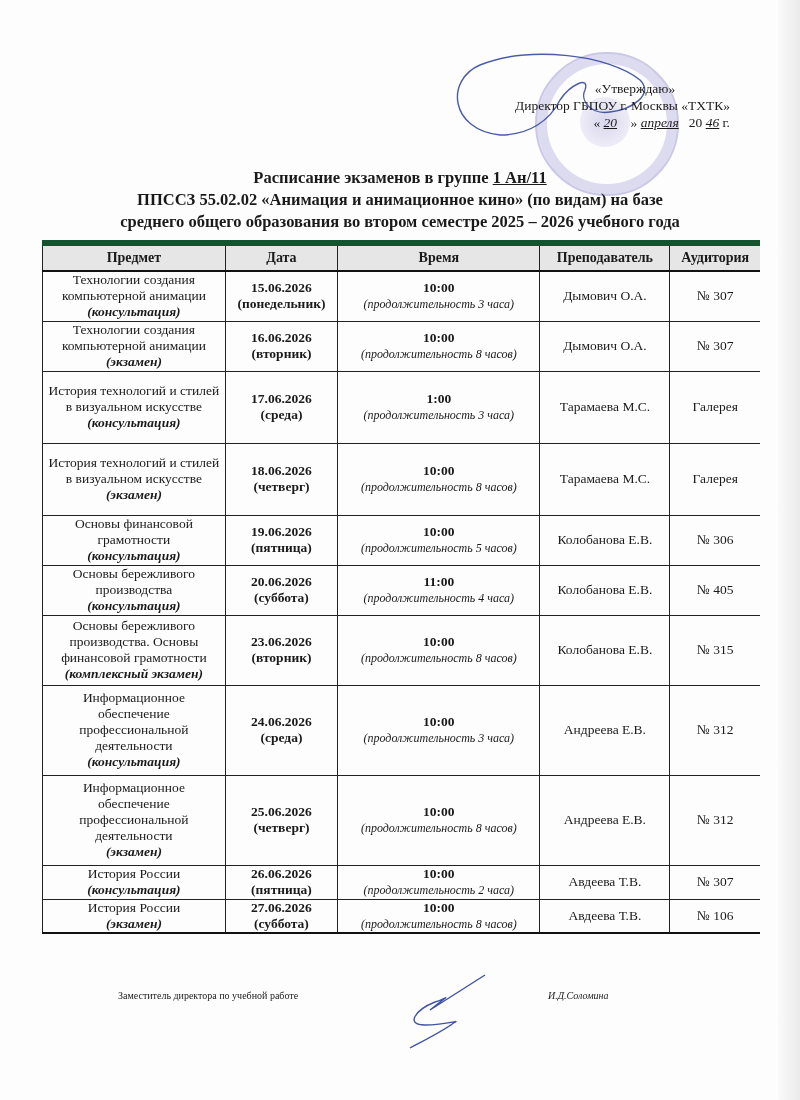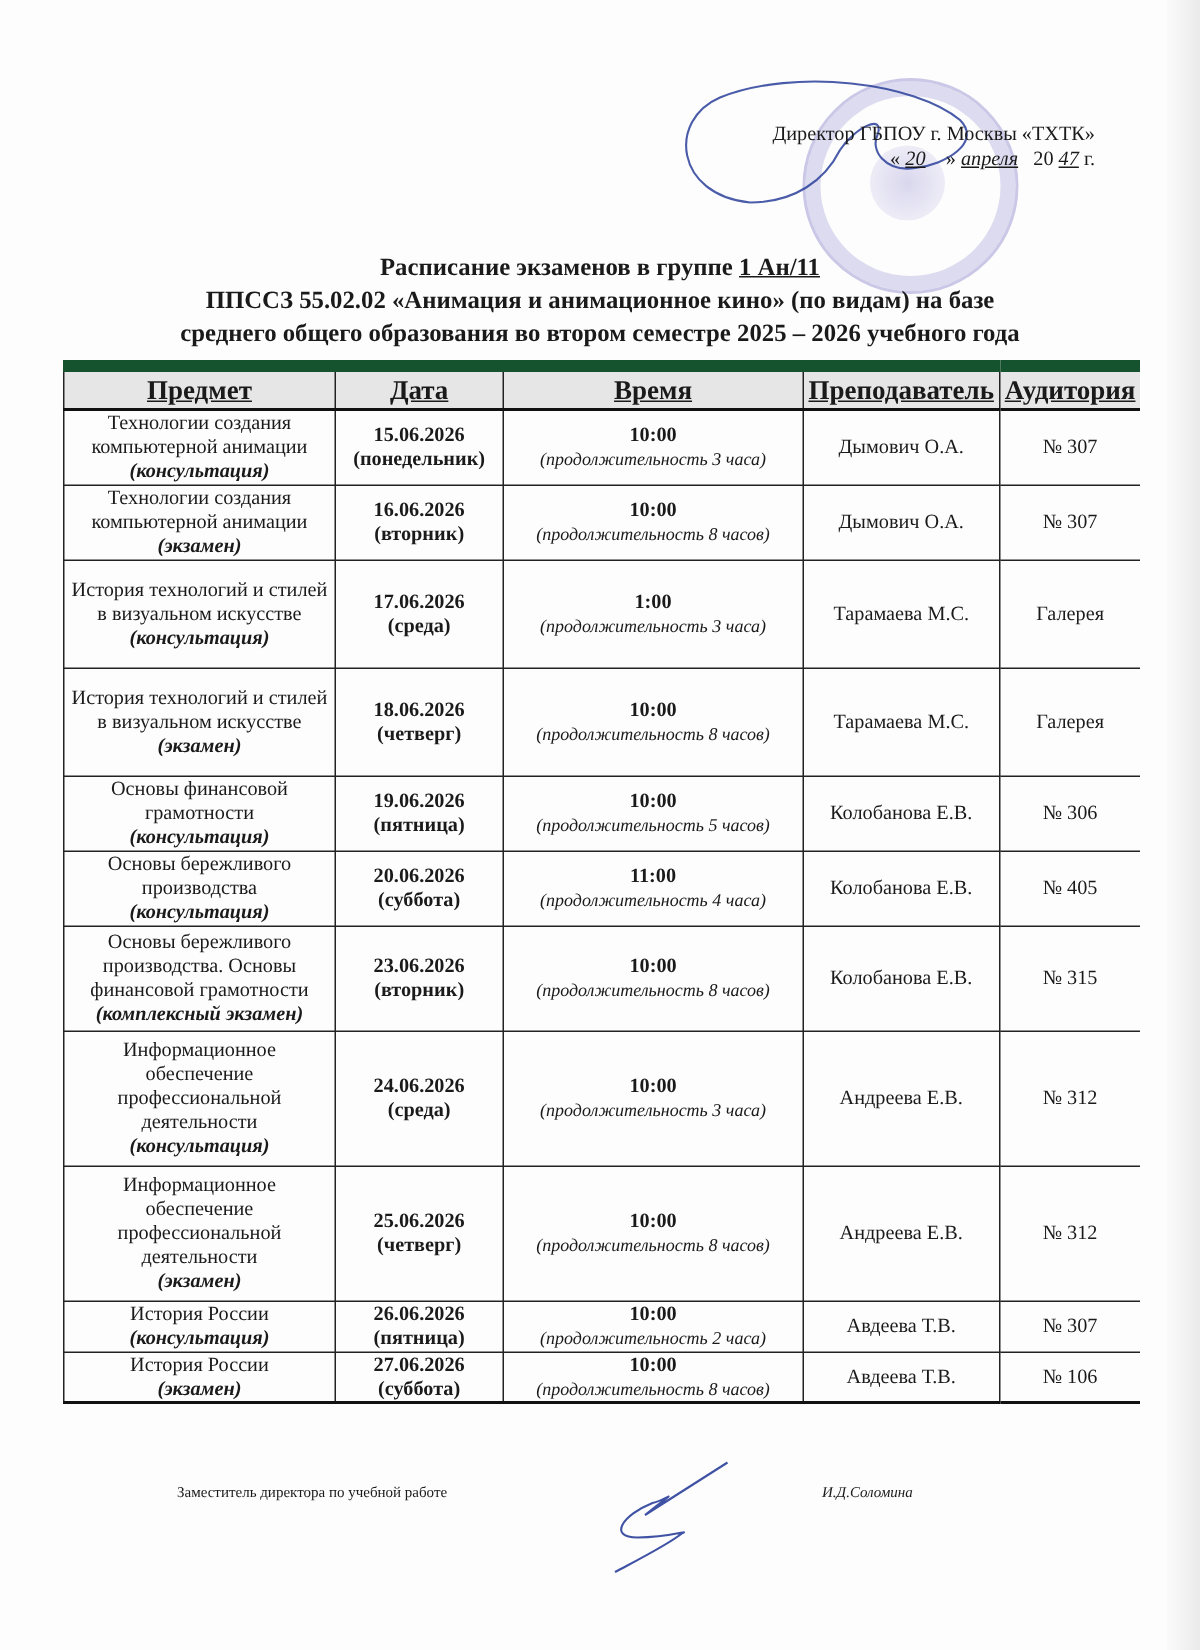--- a/index.html
+++ b/index.html
@@ -15,21 +15,21 @@
   .approve .u { text-decoration:underline; font-style:italic; }
   .stamp { position:absolute; left:535px; top:52px; width:140px; height:140px; border-radius:50%;
            border:2px solid rgba(110,100,190,0.35); box-shadow: inset 0 0 0 8px rgba(255,255,255,0), inset 0 0 0 10px rgba(110,100,190,0.22); pointer-events:none; }
   .stamp-inner { position:absolute; left:580px; top:97px; width:50px; height:50px; border-radius:50%;
            background:radial-gradient(circle, rgba(110,100,190,0.25), rgba(110,100,190,0.05)); pointer-events:none; }
   .sig { position:absolute; pointer-events:none; }
   .title { position:absolute; left:0; width:800px; text-align:center; font-weight:bold; font-size:16.5px; }
   .title .u { text-decoration:underline; }
   table { position:absolute; left:42px; top:240px; border-collapse:collapse; width:718px; font-size:13.5px; }
   th, td { border:1px solid #222; text-align:center; vertical-align:middle; padding:0 3px; line-height:16px; }
-  th { background:#e6e6e6; font-weight:bold; font-size:18px; height:24px; border-top:8px solid #14532d; border-bottom:2px solid #111;text-decoration:underline; }
+  th { background:#e6e6e6; font-weight:bold; font-size:14px; height:24px; border-top:6px solid #14532d; border-bottom:2px solid #111; }
   tr:last-child td { border-bottom:2px solid #111; }
   th:last-child, td:last-child { border-right:none; }
   .c1 { width:178px; } .c2 { width:106px;margin-left:36px; } .c3 { width:198px; } .c4 { width:124px; } .c5 { width:84px; }
   .kind { font-weight:bold; font-style:italic; display:block; }
   .date { font-weight:bold; display:block;text-align:center; }
   .time { font-weight:bold; display:block; }
   .dur { font-style:italic; font-size:12px; display:block; }
   .footer { position:absolute; top:990px; font-size:10px; }
 </style>
 </head>
@@ -37,23 +37,24 @@
 
 <div class="scan-edge"></div>
 
 <div class="stamp"></div>
 <div class="stamp-inner"></div>
 <svg class="sig" style="left:440px;top:40px;" width="230" height="110">
   <path d="M60 95 C10 90 5 40 40 25 C90 5 170 15 200 40 C215 55 190 70 170 72 C150 75 140 60 145 50 C150 35 130 45 120 60 C110 80 90 95 60 95" fill="none" stroke="#2a3f9a" stroke-width="1.4" opacity="0.85"></path>
 </svg>
 
 <div class="approve">
+  <div class="l1">«Утверждаю»</div>
   <div class="l2">Директор ГБПОУ г. Москвы «ТХТК»</div>
   <div class="l4">
-    <span>«</span>&nbsp;<span class="u">20</span>&nbsp;&nbsp;&nbsp;&nbsp;<span>»</span>&nbsp;<span class="u">апреля</span>&nbsp;&nbsp;&nbsp;<span>20</span>&nbsp;<span class="u">47</span>&nbsp;<span>г.</span>
+    <span>«</span>&nbsp;<span class="u">20</span>&nbsp;&nbsp;&nbsp;&nbsp;<span>»</span>&nbsp;<span class="u">апреля</span>&nbsp;&nbsp;&nbsp;<span>20</span>&nbsp;<span class="u">46</span>&nbsp;<span>г.</span>
   </div>
 </div>
 
 <div class="title" style="top:168px;">
   <span>Расписание экзаменов в группе </span><span class="u">1 Ан/11</span>
 </div>
 <div class="title" style="top:190px;">ППССЗ 55.02.02 «Анимация и анимационное кино» (по видам)  на базе</div>
 <div class="title" style="top:212px;">среднего общего образования во втором семестре 2025 – 2026 учебного года</div>
 
 <table>

